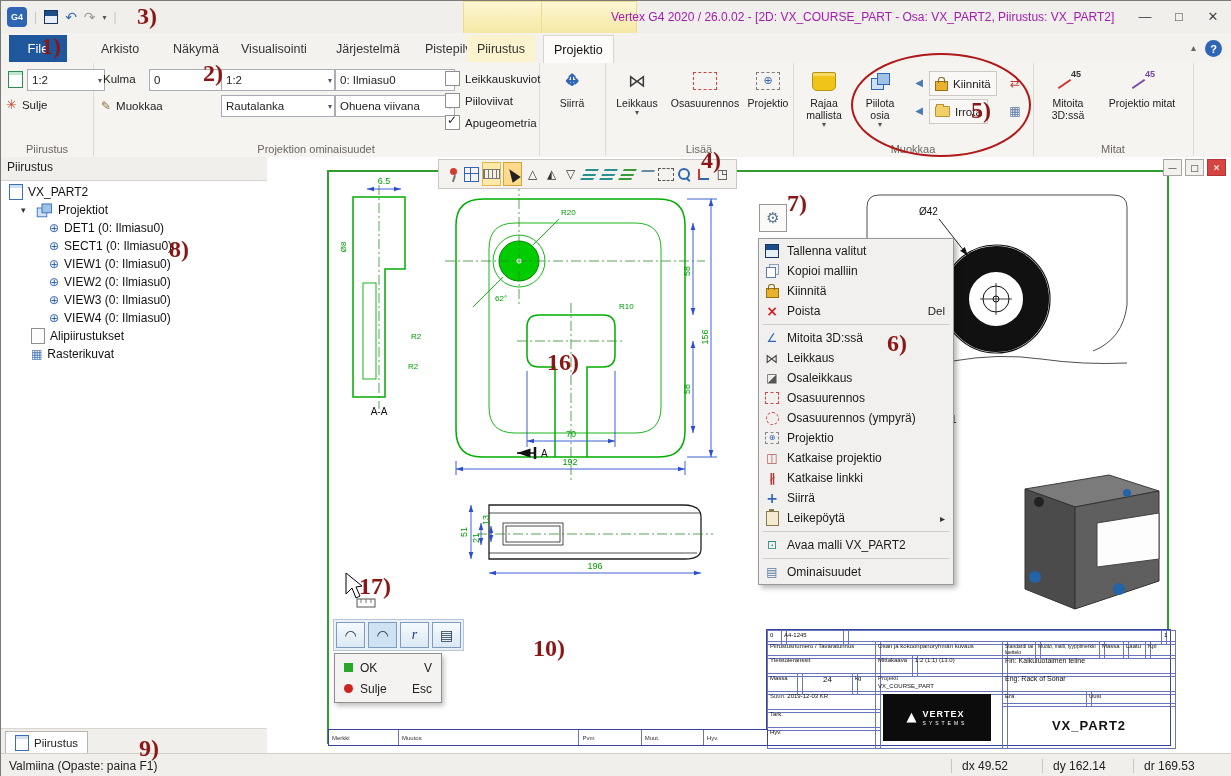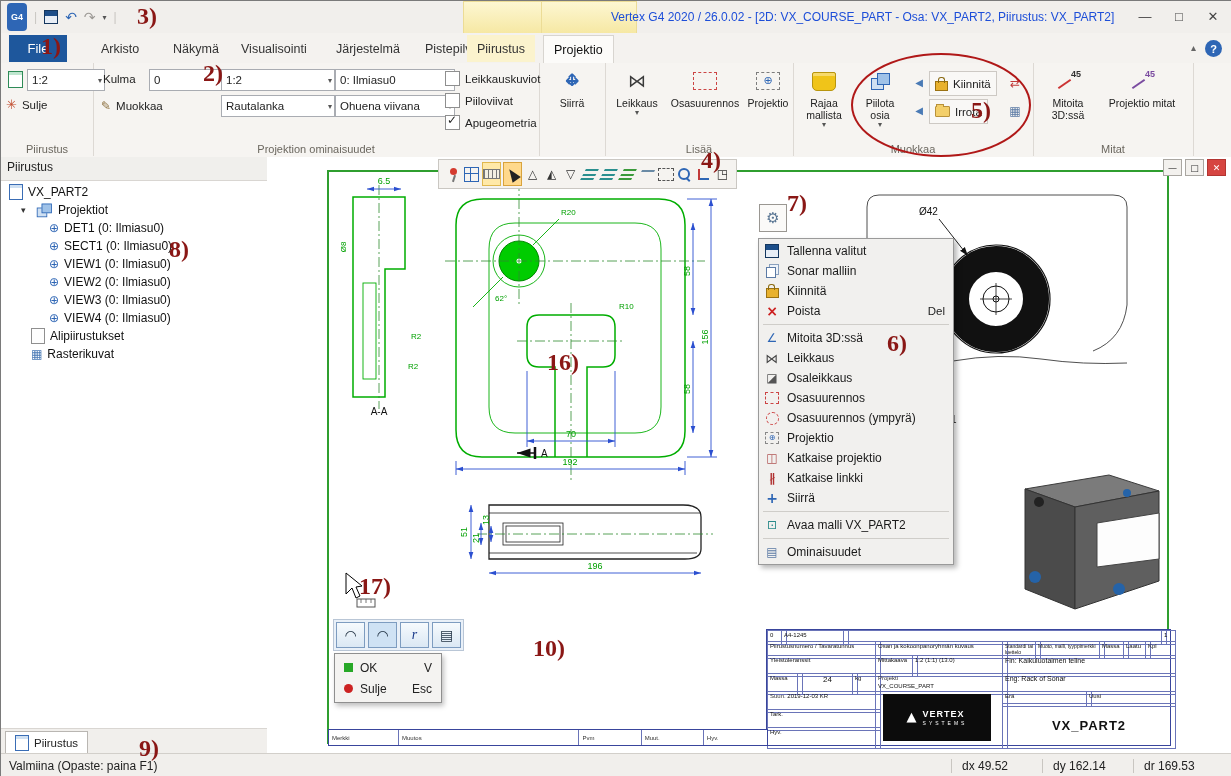--- a/index.html
+++ b/index.html
@@ -4,27 +4,27 @@
 <style>
   html,body{margin:0;padding:0;background:#e8e8e8;}
   .win{position:relative;width:1231px;height:776px;background:#fff;overflow:hidden;
        font-family:"Liberation Sans",sans-serif;font-size:12px;color:#222;border:1px solid #7a7a7a;}
   .abs{position:absolute;}
 
   
   .titlebar{left:0;top:0;width:1231px;height:32px;background:#f1efec;border-bottom:1px solid #e6e3df;}
   .ylw{top:0;height:31px;background:linear-gradient(#fdf7d2,#f6e8a4);border:1px solid #ecdc96;border-bottom:none;}
   .qat{left:6px;top:5px;display:flex;gap:7px;align-items:center;height:22px;}
-  .g4badge{width:20px;height:28px;border-radius:4px;background:#2e66b5;color:#fff;font-size:9px;font-weight:bold;
+  .g4badge{width:20px;height:20px;border-radius:4px;background:#2e66b5;color:#fff;font-size:9px;font-weight:bold;
            display:flex;align-items:center;justify-content:center;}
   .qsep{color:#c9c6c1;}
   .qic{font-family:"DejaVu Sans",sans-serif;font-size:14px;color:#2e66b5;line-height:1;}
   .qic.gray{color:#9b9894;}
   .qdrop{font-family:"DejaVu Sans",sans-serif;font-size:8px;color:#555;}
-  .title-text{left:610px;top:9px;font-size:12px;color:#1d4ed8;white-space:nowrap;}
+  .title-text{left:610px;top:9px;font-size:12px;color:#a21caf;white-space:nowrap;}
   .winbtns{right:2px;top:0;display:flex;}
   .wbtn{width:34px;height:30px;display:flex;align-items:center;justify-content:center;font-size:13px;color:#444;}
 
   
   .tabrow{left:0;top:32px;width:1231px;height:30px;background:#f4f2ef;}
   .filebtn{left:8px;top:2px;width:58px;height:27px;background:#1e579c;color:#fff;display:flex;
            align-items:center;justify-content:center;font-size:13px;}
   .rtab{top:2px;height:27px;display:flex;align-items:center;font-size:12.5px;color:#333;padding:0 10px;}
   .rtab.ctx{background:#fbf3cd;}
   .rtab.active{background:#fcfbf9;border:1px solid #d8d5d0;border-bottom:none;color:#111;}
@@ -613,21 +613,21 @@
       <div class="mi">
         <span class="mic">
             <span class="mic-save"></span>
           </span>
         <span>Tallenna valitut</span>
       </div>
       <div class="mi">
         <span class="mic">
             <span class="mic-copy"></span>
           </span>
-        <span>Sonar malliin</span>
+        <span>Kopioi malliin</span>
       </div>
       <div class="mi">
         <span class="mic">
             <span class="mic-lock"></span>
           </span>
         <span>Kiinnitä</span>
       </div>
       <div class="mi">
         <span class="mic mic-x">×</span>
         <span>Poista</span>
@@ -668,20 +668,27 @@
         <span class="mic mic-breakproj">◫</span>
         <span>Katkaise projektio</span>
       </div>
       <div class="mi">
         <span class="mic mic-breaklink">∦</span>
         <span>Katkaise linkki</span>
       </div>
       <div class="mi">
         <span class="mic mic-move">+</span>
         <span>Siirrä</span>
+      </div>
+      <div class="mi">
+        <span class="mic">
+            <span class="mic-clip"></span>
+          </span>
+        <span>Leikepöytä</span>
+        <span class="msub">▸</span>
       </div>
       <div class="msep"></div>
       <div class="mi">
         <span class="mic mic-open">⊡</span>
         <span>Avaa malli VX_PART2</span>
       </div>
       <div class="msep"></div>
       <div class="mi">
         <span class="mic mic-props">▤</span>
         <span>Ominaisuudet</span>

